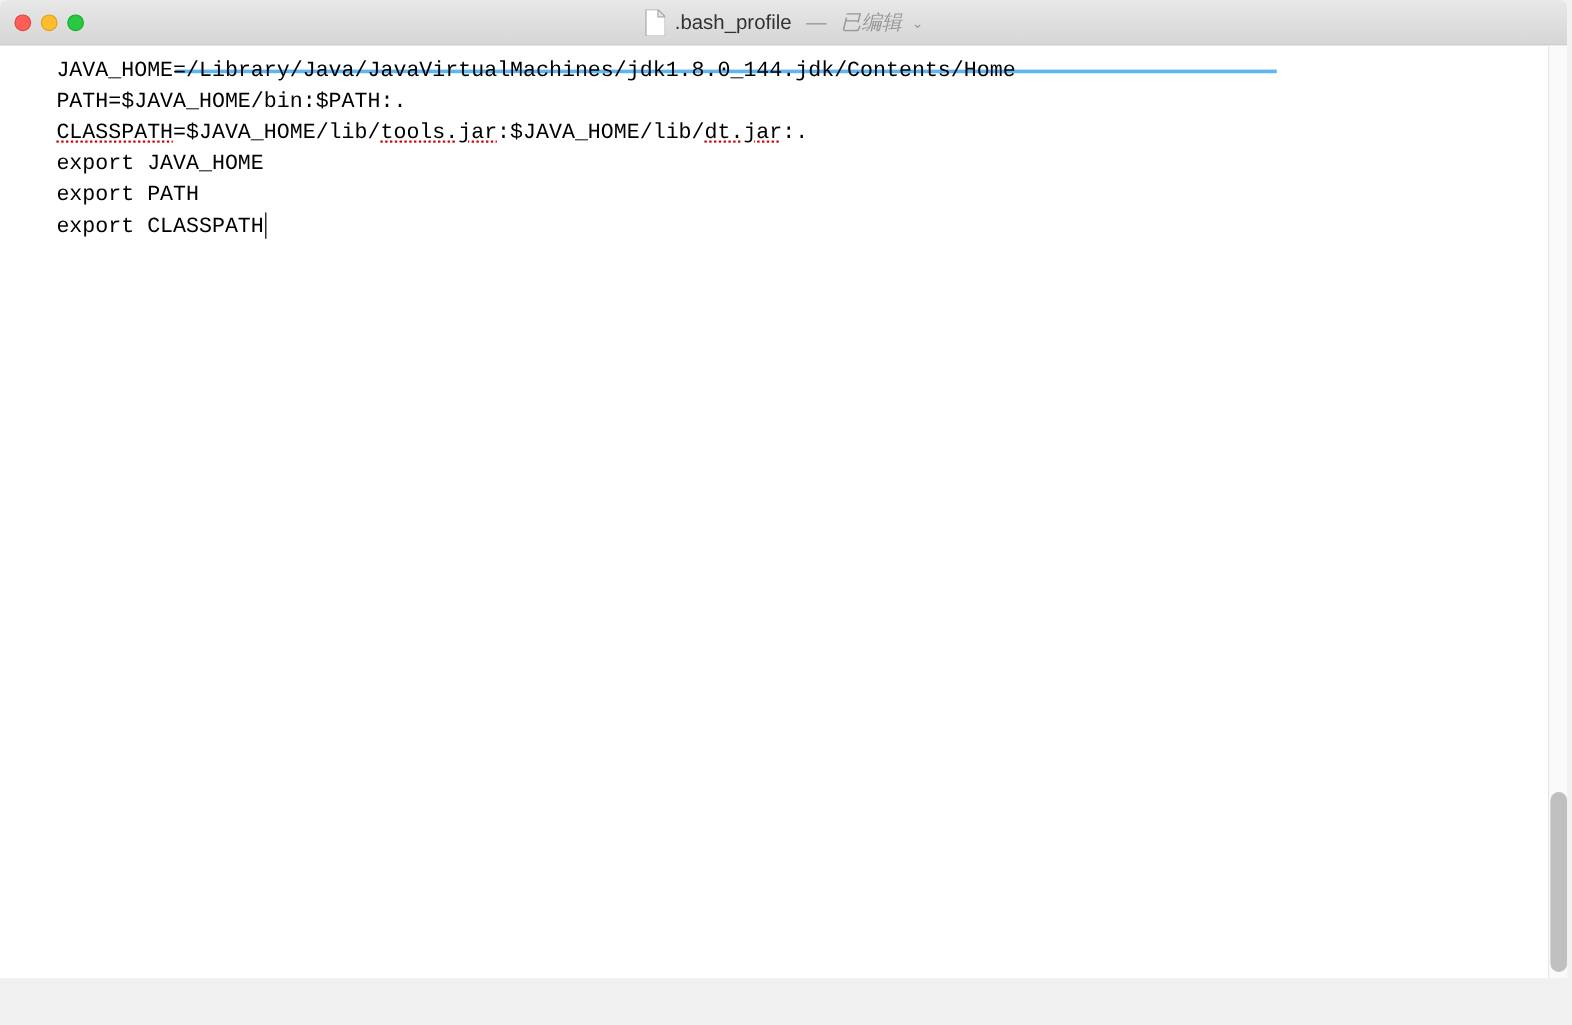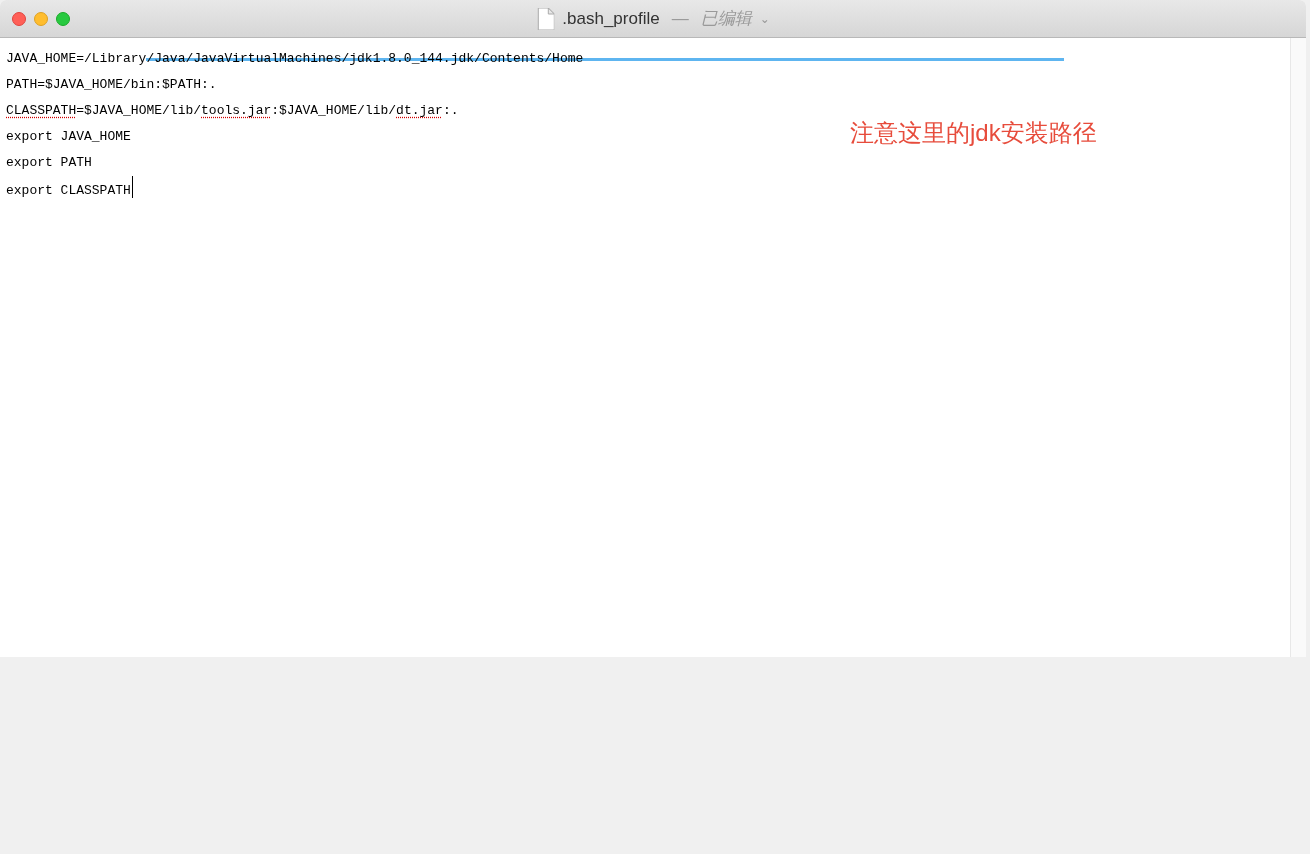--- a/index.html
+++ b/index.html
@@ -11,21 +11,21 @@
     body {
       width: 1310px;
       height: 854px;
       font-family: -apple-system, BlinkMacSystemFont, "Helvetica Neue", sans-serif;
       background: #f0f0f0;
       overflow: hidden;
     }
     
     .window {
       width: 1306px;
-      height: 657px;
+      height: 815px;
       background: #ffffff;
       border-radius: 6px 6px 0 0;
       overflow: hidden;
       position: relative;
     }
     
     .titlebar {
       height: 38px;
       background: linear-gradient(to bottom, #e8e8e8, #d6d6d6);
       display: flex;
@@ -106,25 +106,26 @@
     .editor-area {
       position: relative;
       padding: 8px 6px;
       height: calc(100% - 38px);
       background: #ffffff;
       overflow: hidden;
     }
     
     .code-content {
       font-family: "Menlo", "Monaco", "Courier New", monospace;
-      font-size: 13px;
+      font-size: 18px;
       line-height: 26px;
       color: #000000;
       white-space: pre;
       position: relative;
+      margin-left: 41px;
     }
     
     .highlight-line {
       position: absolute;
       height: 3px;
       background: #5eb5f0;
       top: 20px;
       left: 146px;
       width: 918px;
     }
@@ -205,21 +206,20 @@
     <div class="highlight-line"></div>
 
     <div class="code-content"><span><span>JAVA_HOME=</span><span>/Library/Java/JavaVirtualMachines/jdk1.8.0_144.jdk/Contents/Home</span></span>
 <span>PATH=$JAVA_HOME/bin:$PATH:.</span>
 <span><span class="spell-underline">CLASSPATH</span><span>=$JAVA_HOME/lib/</span><span class="spell-underline">tools.jar</span><span>:$JAVA_HOME/lib/</span><span class="spell-underline">dt.jar</span><span>:.</span></span>
 <span>export JAVA_HOME</span>
 <span>export PATH</span>
 <span>export CLASSPATH</span><span class="text-cursor"></span></div>
 
     <div class="annotation">
-      <div>注意这里的jdk安装路径</div>
     </div>
   </div>
 
   <div class="scrollbar-v">
     <div class="scrollbar-thumb"></div>
   </div>
 
 </div>
 
 </body></html>

